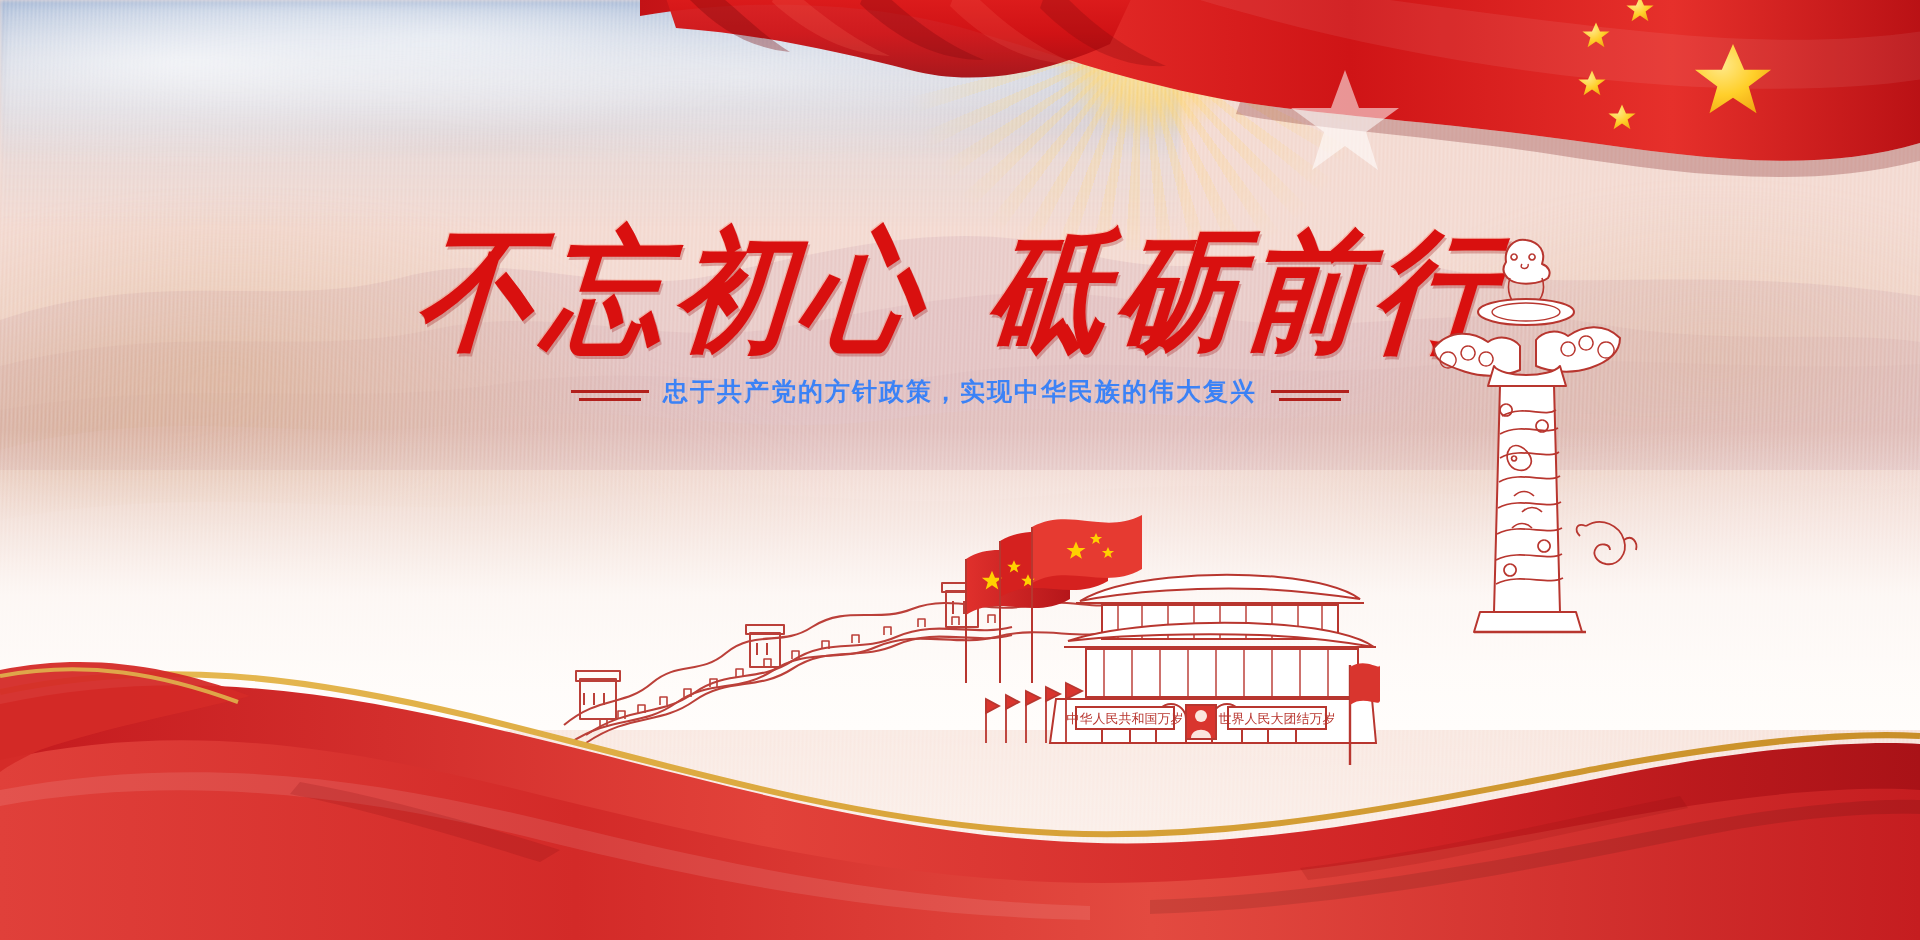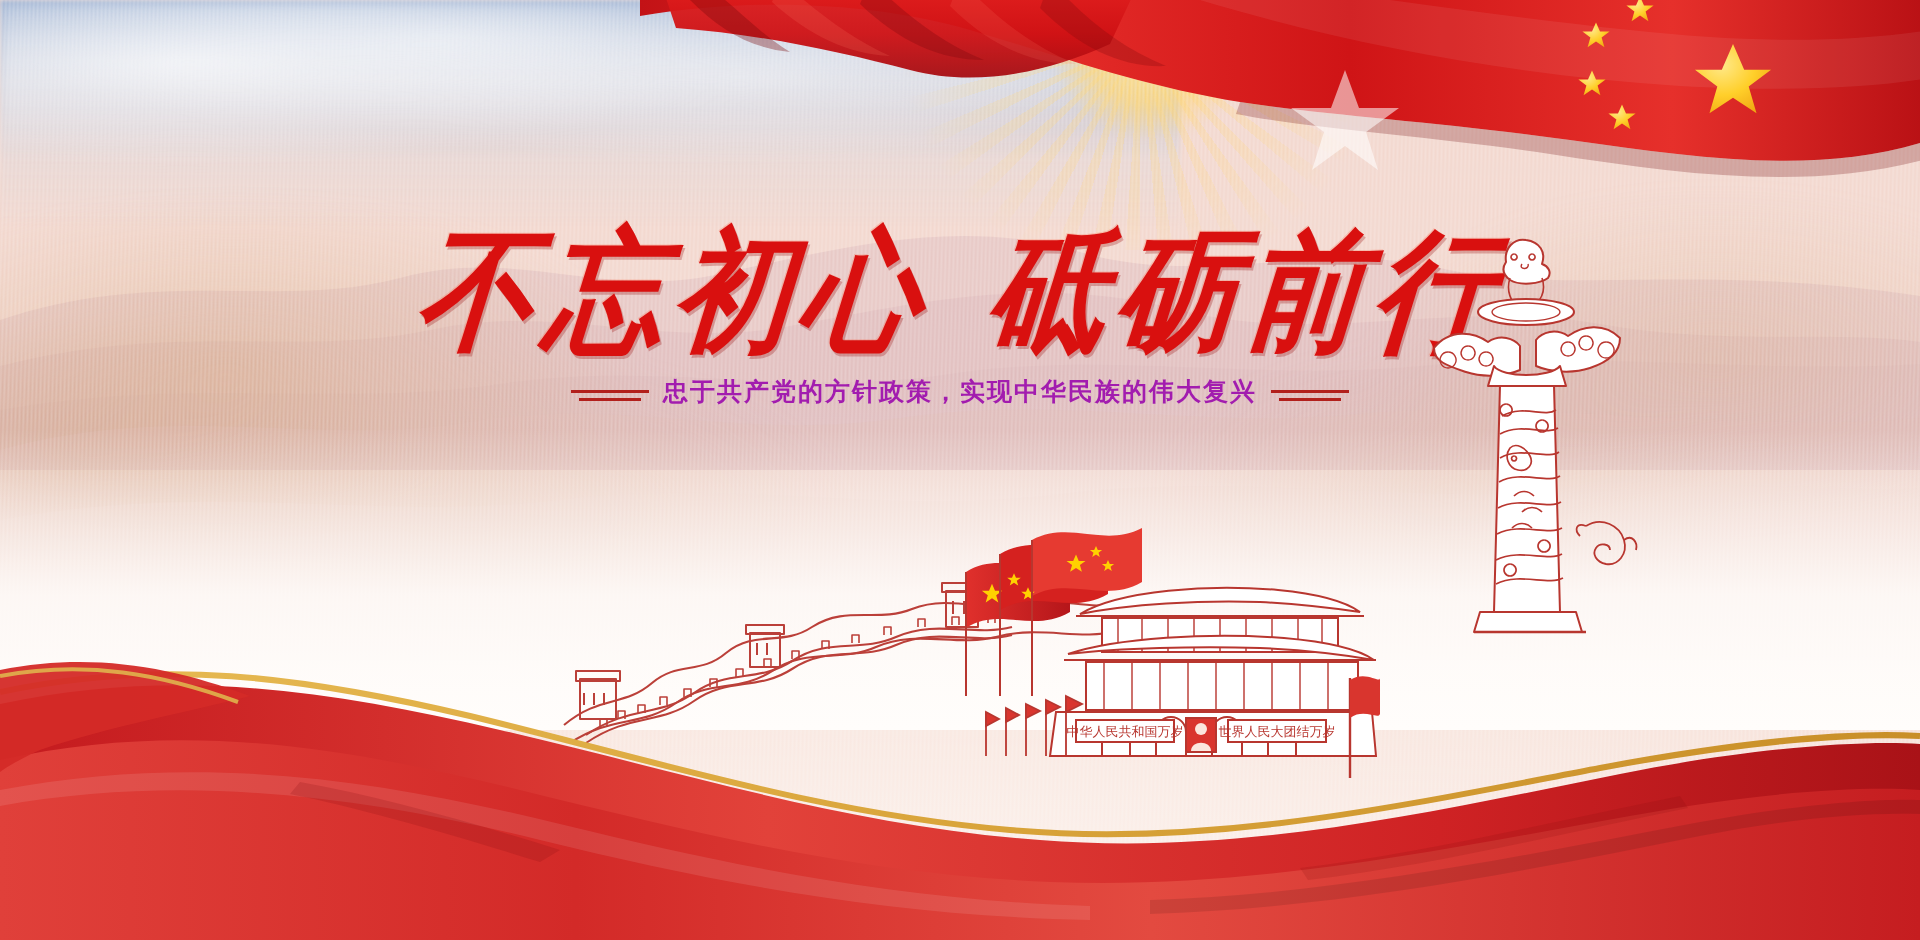--- a/index.html
+++ b/index.html
@@ -113,30 +113,30 @@
     width:78px;height:0;border-top:3px solid #b2201c;
     position:relative;
   }
   .sub-dash::after{
     content:"";position:absolute;left:0;top:5px;width:78px;height:0;border-top:3px solid #b2201c;
   }
   .sub-dash.left::after{left:8px;width:62px;}
   .sub-dash.right::after{left:8px;width:62px;}
   .sub-text{
     font-family:"DejaVu Serif", serif;
-    font-size:25px;font-weight:bold;color:#a21caf;letter-spacing:2px;
+    font-size:25px;font-weight:bold;color:#3b82f6;letter-spacing:2px;
     white-space:nowrap;
   }
 
   
   .lineart{position:absolute;pointer-events:none;}
   .lineart svg{display:block;}
 
   #greatwall{left:560px;bottom:185px;width:560px;height:180px;opacity:.95;}
-  #tiananmen{left:880px;bottom:122px;width:500px;height:290px;}
+  #tiananmen{left:880px;bottom:135px;width:500px;height:290px;}
   #huabiao{right:280px;bottom:300px;width:230px;height:420px;}
 
   
   .ribbon-bottom{position:absolute;left:0;bottom:0;width:1920px;height:340px;}
   .ribbon-bottom svg{display:block;width:1920px;height:340px;}
 </style>
 </head>
 <body>
 
 <div id="stage">

